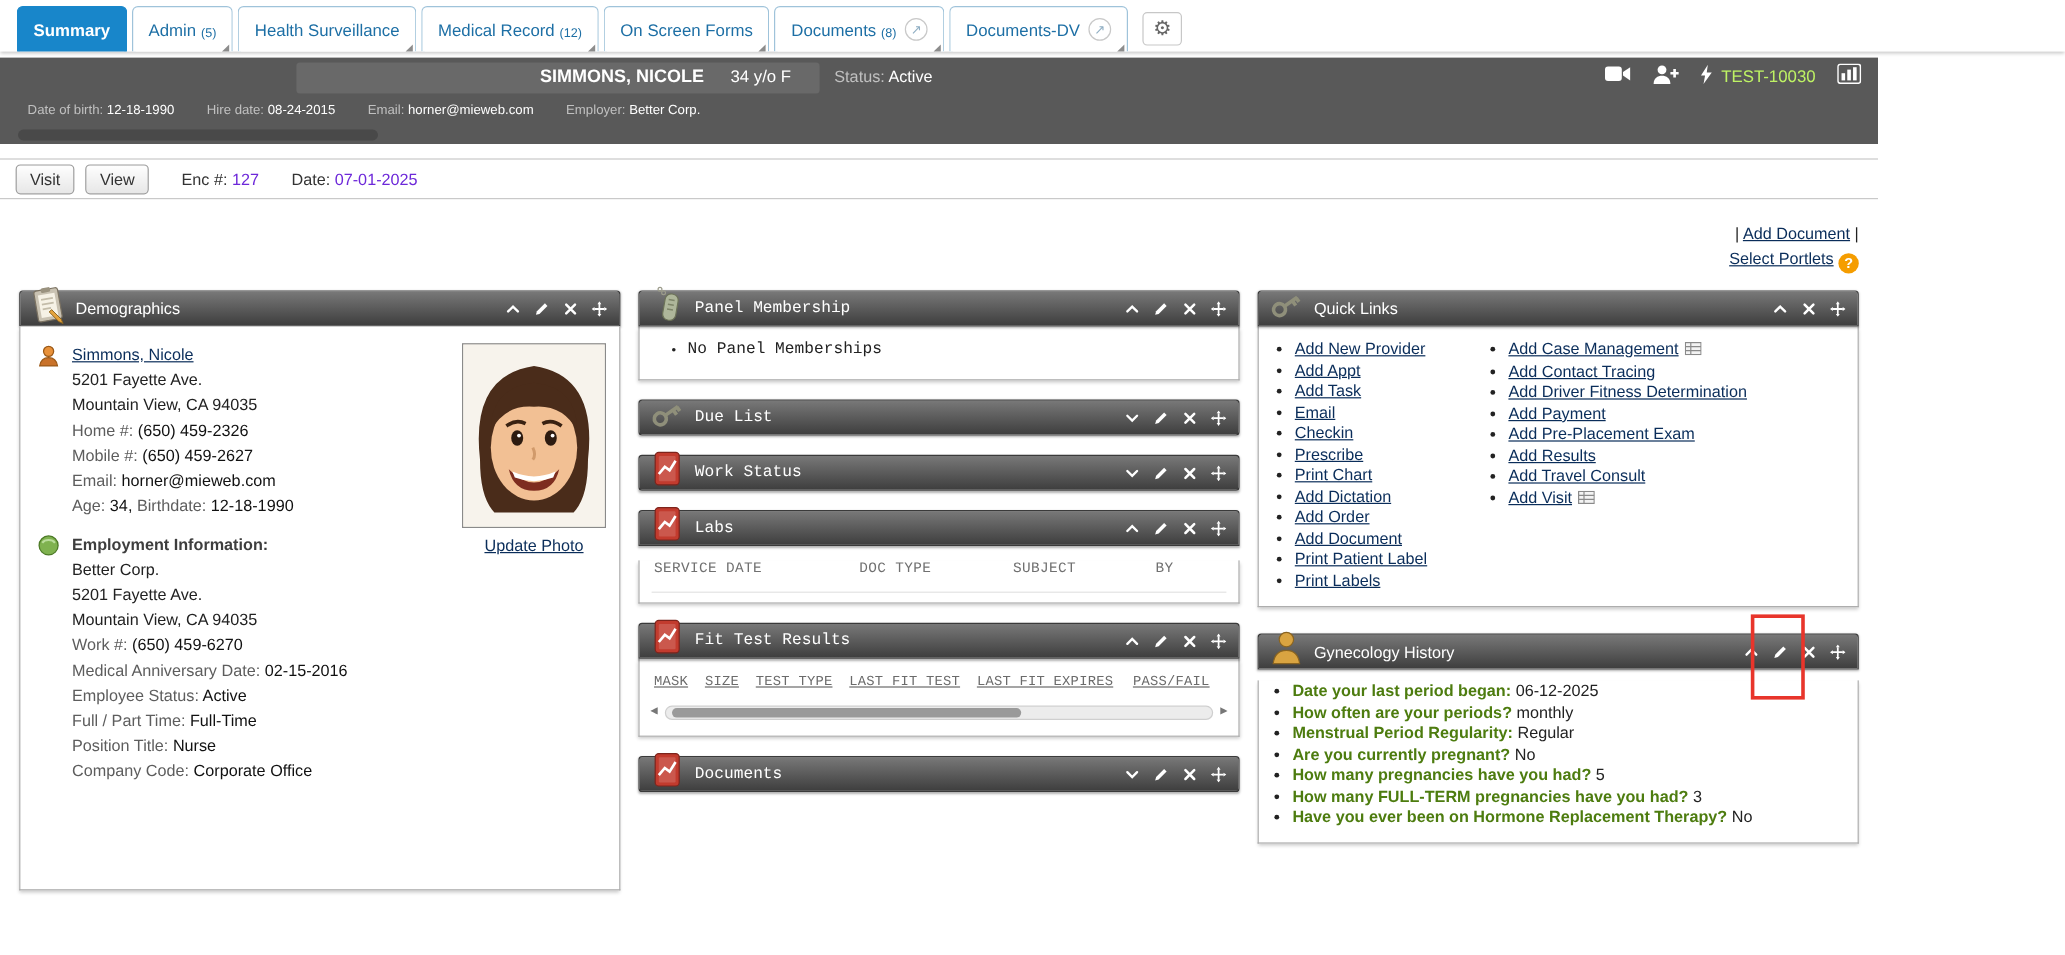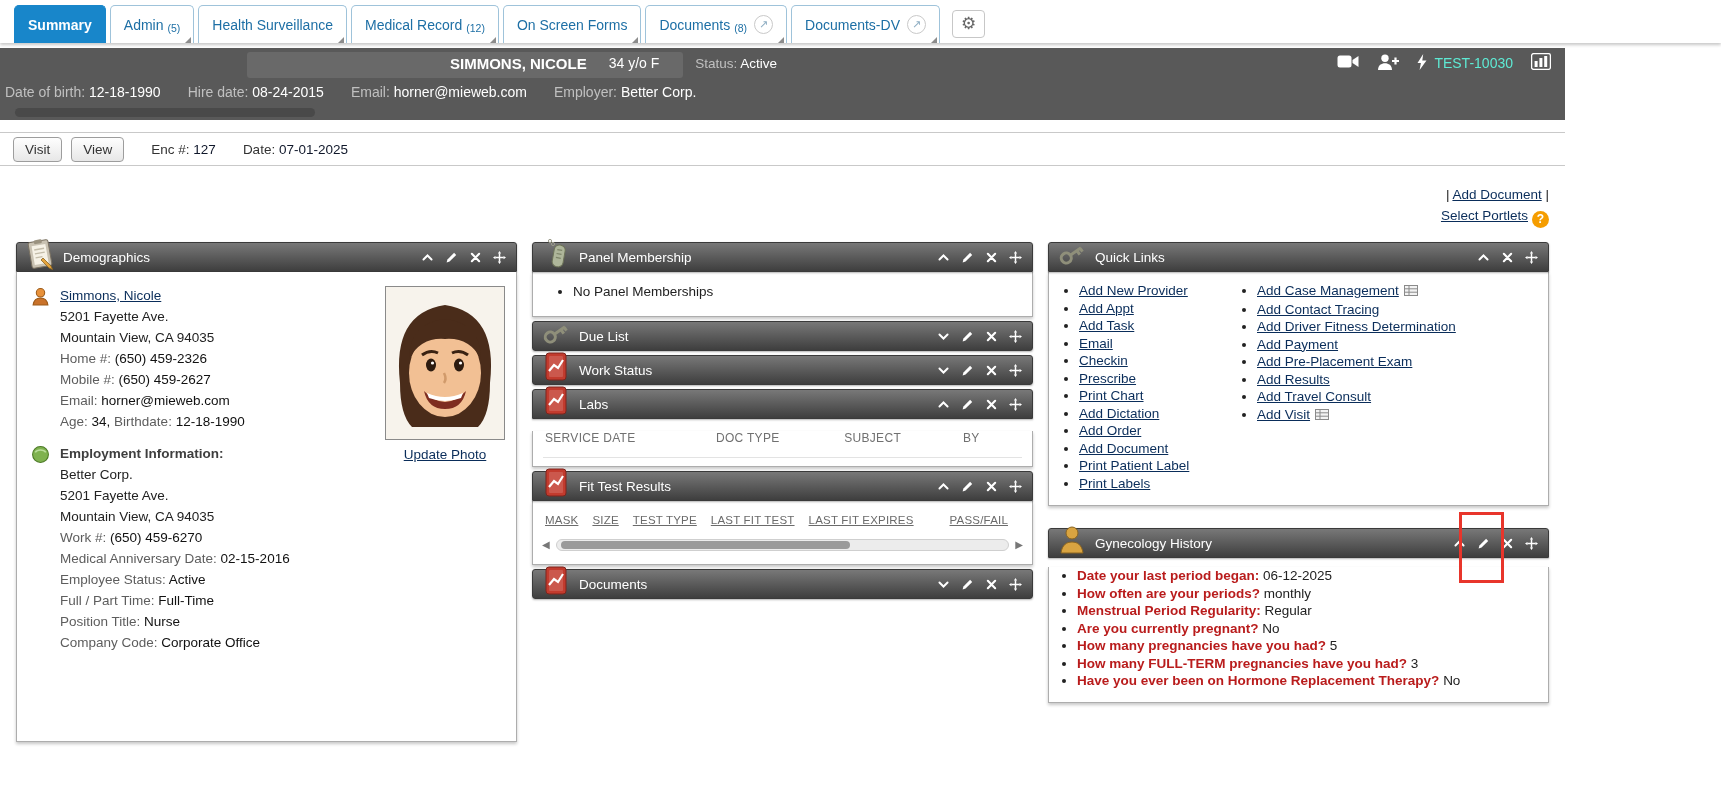--- a/index.html
+++ b/index.html
@@ -43,55 +43,55 @@
   .pt-wrap { width: 1565px; background: var(--header-bg, #595959); }
   .pt-row1 { height: 30px; display: flex; align-items: center; padding: 0 14px; position: relative; }
   .pt-band { position: absolute; left: 233px; top: 2px; width: 436px; height: 26px; background: #696969; border-radius: 3px; }
   .pt-row1 > * { position: relative; z-index: 1; }
   .pt-name { font-weight: bold; color: #fff; font-size: 15px; }
   .pt-agesex { color: #fff; margin-left: 22px; font-size: 14px; }
   .pt-status { margin-left: 36px; }
   .hlbl { color: #c0c0c0; }
   .hval { color: #fff; }
   .pt-icons { margin-left: auto; display: flex; align-items: center; gap: 18px; }
-  .pt-id { display: flex; align-items: center; gap: 7px; color: #5eead4; font-size: 14px; }
-  .pt-row2 { height: 28px; display: flex; align-items: center; padding: 0 5px; font-size: 14px; }
+  .pt-id { display: flex; align-items: center; gap: 7px; color: #bef264; font-size: 14px; }
+  .pt-row2 { height: 28px; display: flex; align-items: center; padding: 0 23px; font-size: 11px; }
   .p2pair { margin-right: 27px; }
   .pt-scrollrow { height: 14px; position: relative; }
   .pt-thumb { position: absolute; left: 15px; top: 2px; width: 300px; height: 9px; background: #494949; border-radius: 5px; cursor: pointer; }
 
   
   .visit-bar {
     width: 1565px; margin-top: 12px; height: 34px;
     border-top: 1px solid #c9c9c9; border-bottom: 1px solid #c9c9c9;
     background: #fff; display: flex; align-items: center; padding: 0 13px; gap: 9px;
   }
   .btn {
     border: 1px solid #9d9d9d; border-radius: 4px;
     background: linear-gradient(#fefefe, #e7e7e7);
     padding: 4px 11px; font-size: 13.5px; color: #333; font-family: inherit; cursor: pointer;
   }
   .visit-meta { margin-left: 18px; }
   .vlbl { color: #333; }
-  .vval { color: #0f172a; }
+  .vval { color: #6d28d9; }
 
   
   .content { width: 1565px; padding: 18px 16px 0; }
   .content-actions { text-align: right; font-size: 13.5px; line-height: 21px; }
   a.navlink { color: var(--link, #0a2d5a); text-decoration: underline; cursor: pointer; }
   .pipe { color: #222; }
   .help-badge {
     display: inline-flex; width: 17px; height: 17px; border-radius: 50%;
     background: var(--help-bg, #f59d00); color: #fff; font-weight: bold; font-size: 12px;
     align-items: center; justify-content: center; vertical-align: -3px; margin-left: 4px; cursor: pointer;
   }
 
   .columns { display: flex; gap: 15px; margin-top: 14px; align-items: flex-start; }
   .col { display: flex; flex-direction: column; width: 516px; }
-  .col1 { gap: 20px; } .col2 { gap: 4px; } .col3 { gap: 22px; }
+  .col1 { gap: 20px; } .col2 { gap: 16px; font-family: Liberation Mono, monospace; } .col3 { gap: 22px; }
 
   
   .portlet { position: relative; }
   .phead {
     position: relative; height: 30px;
     background: linear-gradient(var(--portlet-head-top, #787878), var(--portlet-head-bottom, #3e3e3e));
     border: 1px solid #3a3a3a; border-radius: 3px 3px 0 0;
     display: flex; align-items: center; padding: 0 10px 0 46px;
     color: #fff; font-size: 13.5px; box-shadow: 0 1px 2px rgba(0,0,0,0.3);
   }
@@ -146,21 +146,21 @@
   .ql-body { display: flex; padding: 10px 8px 13px 2px; }
   .ql-body ul { margin: 0; padding-left: 28px; }
   .ql-col1 { width: 178px; }
   .ql-col2 { flex: 1; }
   .ql-body li { line-height: 17.5px; }
   .mini-grid { vertical-align: -1px; margin-left: 5px; }
 
   
   .gyn-body ul { margin: 9px 0 12px; padding-left: 28px; }
   .gyn-body li { line-height: 17.5px; }
-  .gyn-lbl { font-weight: bold; color: #b91c1c; }
+  .gyn-lbl { font-weight: bold; color: #4d7c0f; }
   .gyn-val { color: #222; }
 </style>
 </head>
 <body>
 
 <div class="page">
 
   <div class="tabbar">
     <div class="tab active">
       <span>Summary</span>

